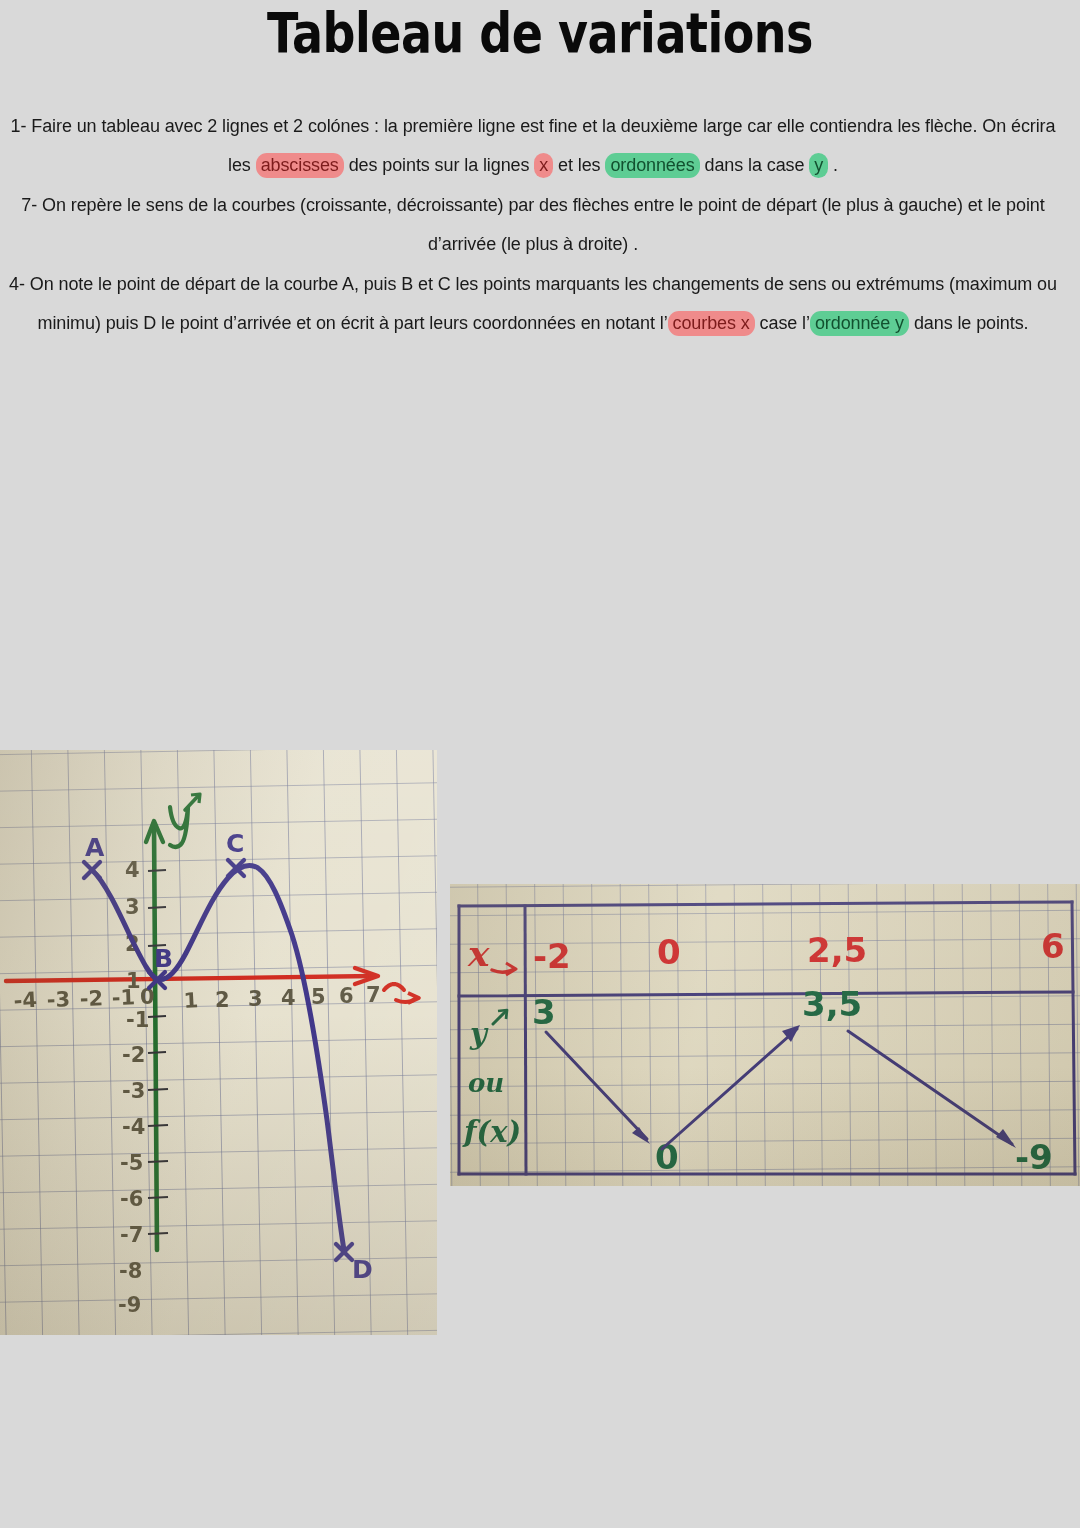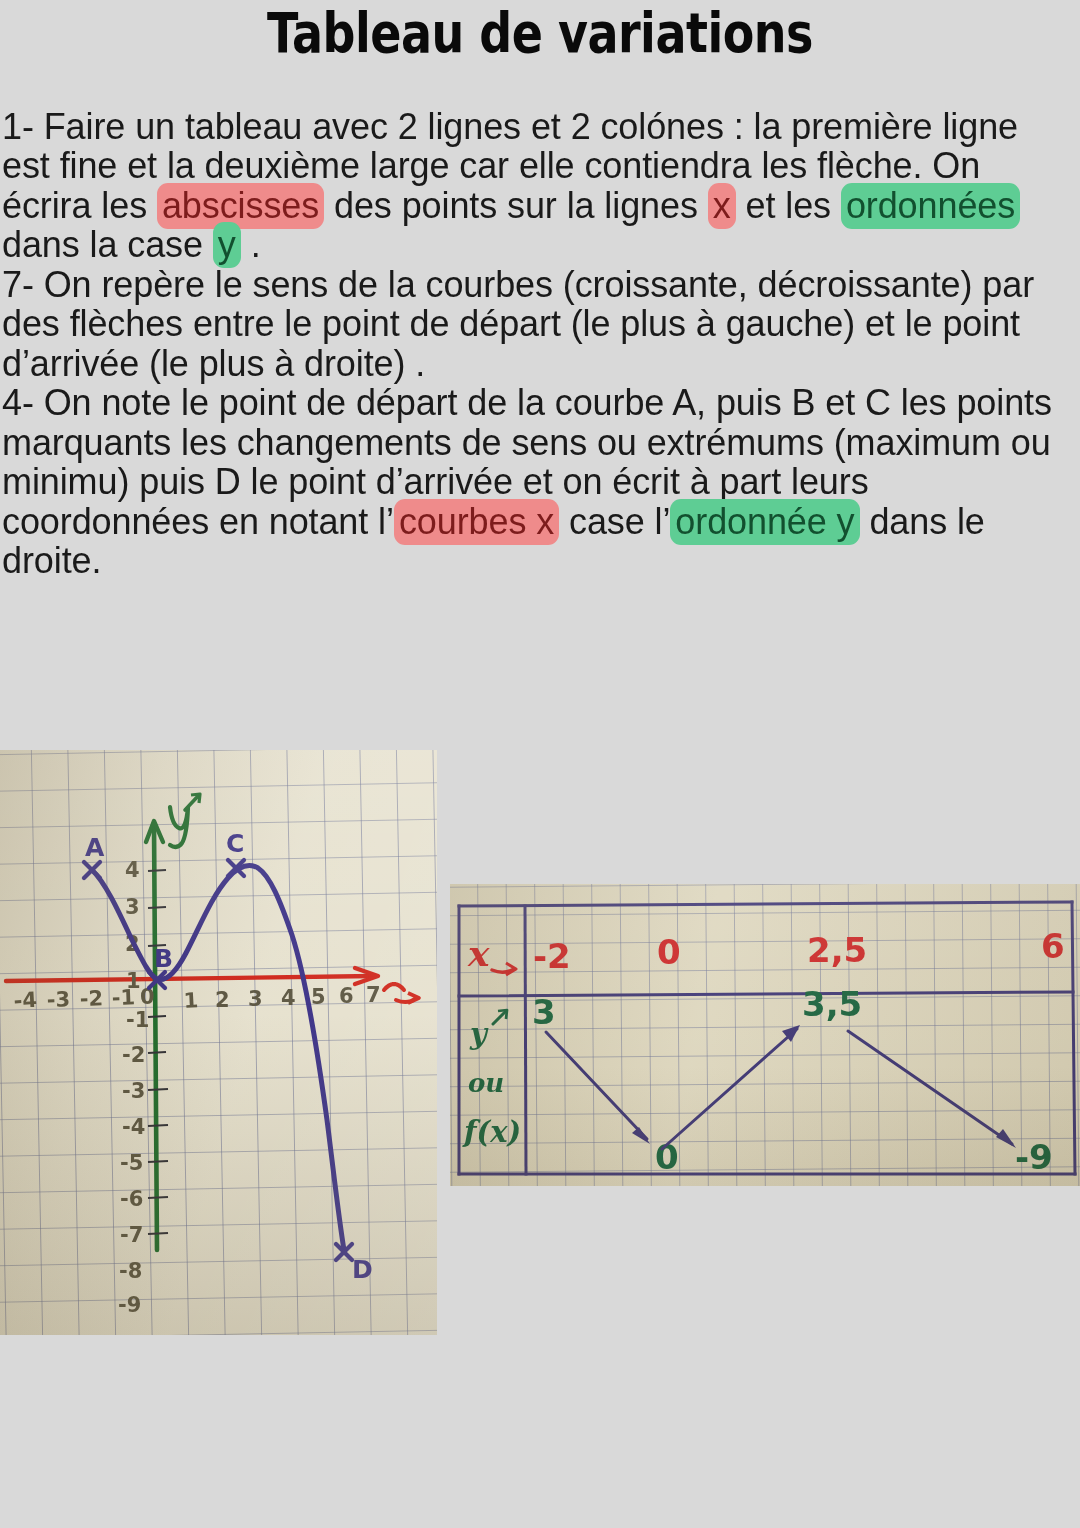--- a/index.html
+++ b/index.html
@@ -27,24 +27,25 @@
     padding: 0;
     line-height: 1.15;
     transform: scaleY(1.18);
     transform-origin: top center;
   }
 
   
   .instructions {
     margin: 52px 0 0 0;
     padding: 0 16px 0 2px;
-    font-size: 36px;
+    font-size: 18px;
     line-height: 39.5px;
     color: #1a1a1a;
     letter-spacing: -0.1px;
+    text-align: center;
   }
   .para { margin: 0; padding: 0; }
 
   .hl-red {
     background: #ef8b8b;
     color: #7d1c1c;
     border-radius: 11px;
     padding: 2px 5px 3px 5px;
     box-decoration-break: clone;
     -webkit-box-decoration-break: clone;
@@ -104,21 +105,21 @@
 
 <h1 class="page-title">Tableau de variations</h1>
 
 <div class="instructions">
 
   <p class="para"><span>1- Faire un tableau avec 2 lignes et 2 colónes : la première ligne est fine et la deuxième large car elle contiendra les flèche. On écrira les </span><span class="hl-red">abscisses</span><span> des points sur la lignes </span><span class="hl-red">x</span><span> et les </span><span class="hl-green">ordonnées</span><span> dans la case </span><span class="hl-green">y</span><span> .</span></p>
 
   <p class="para">7- On repère le sens de la courbes (croissante, décroissante) par des flèches entre le point de départ (le plus à gauche) et le point d’arrivée (le plus à droite) .</p>
 
 
-  <p class="para"><span>4- On note le point de départ de la courbe A, puis B et C les points marquants les changements de sens ou extrémums (maximum ou minimu) puis D le point d’arrivée et on écrit à part leurs coordonnées en notant l’</span><span class="hl-red">courbes x</span><span> case l’</span><span class="hl-green">ordonnée y</span><span> dans le droite.</span></p>
+  <p class="para"><span>4- On note le point de départ de la courbe A, puis B et C les points marquants les changements de sens ou extrémums (maximum ou minimu) puis D le point d’arrivée et on écrit à part leurs coordonnées en notant l’</span><span class="hl-red">courbes x</span><span> case l’</span><span class="hl-green">ordonnée y</span><span> dans le points.</span></p>
 </div>
 
 <div class="photo" id="graph-photo">
   <svg width="437" height="585" viewBox="0 0 437 585">
     <defs>
       <pattern id="grid-small" width="36.5" height="36.5" patternUnits="userSpaceOnUse">
         <path d="M 36.5 0 L 0 0 0 36.5" fill="none" stroke="#6e7494" stroke-width="1.15"></path>
       </pattern>
     </defs>
 

